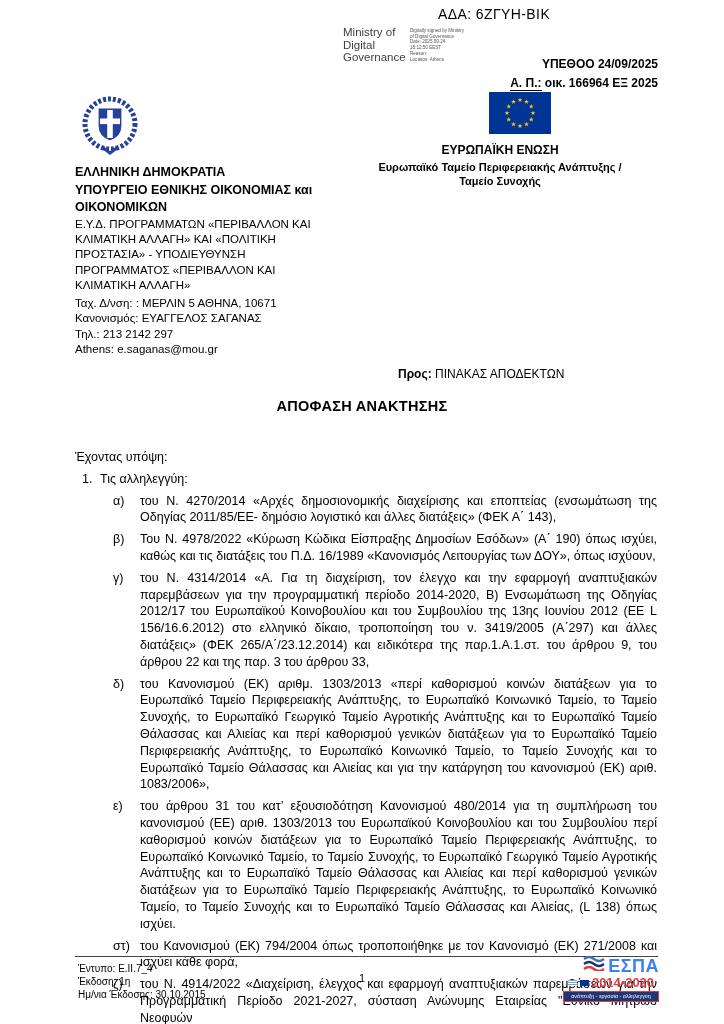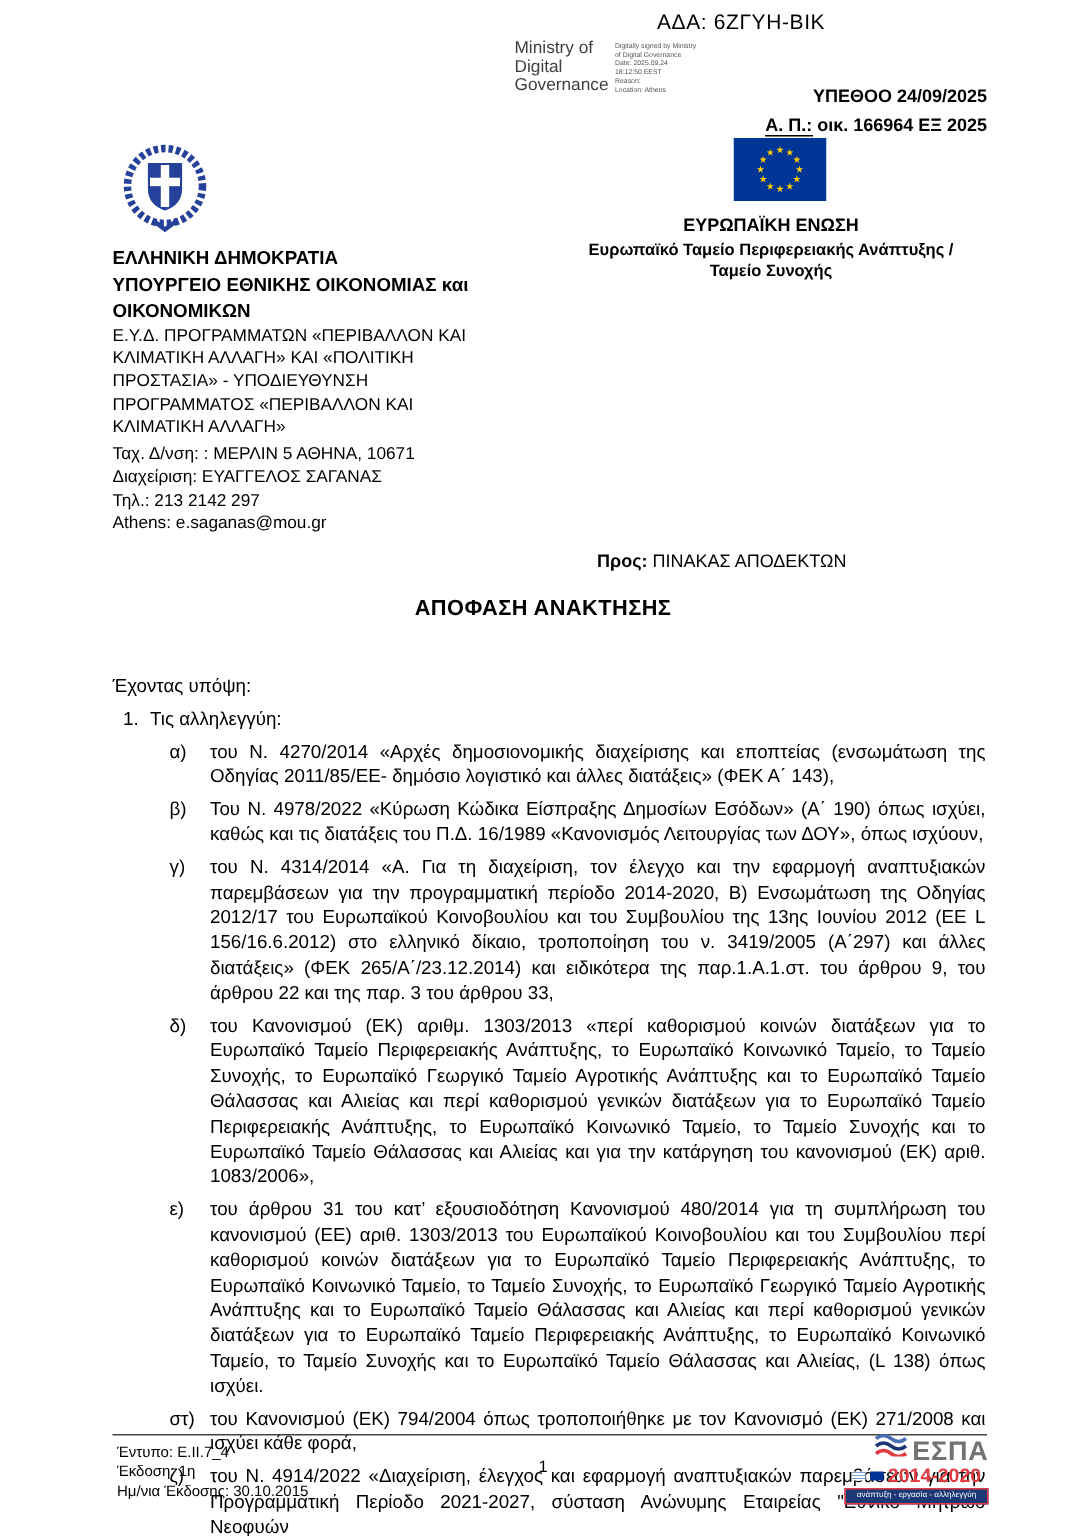--- a/index.html
+++ b/index.html
@@ -9,21 +9,21 @@
   }
   .abs{position:absolute;}
   
   .ada{left:438px;top:6px;font-size:14px;letter-spacing:.4px;}
   .sig-name{left:343px;top:26px;width:72px;font-size:11.5px;line-height:12.5px;color:#3f3f3f;}
   .sig-details{left:410px;top:28px;font-size:4.6px;line-height:5.7px;color:#555;}
   .protocol{right:66px;top:55px;text-align:right;font-weight:bold;font-size:12px;line-height:19px;}
   .protocol .ul{border-bottom:1px solid #000;}
   
   .eu-flag{left:489px;top:92px;}
-  .right-head{left:374px;top:143px;width:280px;text-align:center;}
+  .right-head{left:360px;top:143px;width:280px;text-align:center;}
   .right-head .union{font-weight:bold;font-size:12px;margin-bottom:3px;}
   .right-head .funds{font-weight:bold;font-size:11px;line-height:14px;}
   
   .emblem{left:78px;top:93px;}
   .left-head{left:75px;top:163px;width:310px;}
   .lh-bold{font-weight:bold;font-size:12.5px;line-height:18px;}
   .lh-bold2{font-weight:bold;font-size:12.5px;line-height:17px;}
   .dept{font-size:11.5px;line-height:15.2px;margin-top:1px;}
   .contact{font-size:11.5px;line-height:15.4px;margin-top:3px;}
   
@@ -38,21 +38,21 @@
   .sec1 .num{width:18px;flex:none;padding-left:7px;box-sizing:content-box;}
   .item{display:flex;margin-left:38px;margin-top:5px;}
   .item .ilabel{width:27px;flex:none;}
   .item .itext{flex:1;text-align:justify;}
   
   .foot-rule{left:75px;right:66px;top:956px;border-top:1px solid #444;height:0;}
   .foot-left{left:78px;top:962px;font-size:10px;line-height:13px;}
   .foot-page{left:0;right:0;top:972px;text-align:center;font-size:11px;}
   .espa{left:563px;top:955px;width:96px;}
   .espa .row1{display:flex;align-items:flex-end;justify-content:flex-end;gap:2px;}
-  .espa .name{font-weight:bold;font-size:18px;line-height:17px;color:#737373;letter-spacing:.5px;}
+  .espa .name{font-weight:bold;font-size:18px;line-height:17px;color:#3b82f6;letter-spacing:.5px;}
   .espa .row2{display:flex;align-items:center;justify-content:center;gap:3px;margin-top:1px;}
   .espa .period{font-weight:bold;font-size:13px;line-height:13px;color:#e23b42;}
   .espa .miniflag{width:9px;height:6px;display:inline-block;}
   .espa .bar{margin-top:2px;background:#1c3775;color:#fff;font-size:5.4px;line-height:9px;text-align:center;border:1px solid #e23b42;}
 </style>
 </head>
 <body>
 
 <div class="abs ada">ΑΔΑ: 6ΖΓΥΗ-ΒΙΚ</div>
 
@@ -119,21 +119,21 @@
   <div class="lh-bold2">ΟΙΚΟΝΟΜΙΚΩΝ</div>
   <div class="dept">
     <div>Ε.Υ.Δ. ΠΡΟΓΡΑΜΜΑΤΩΝ «ΠΕΡΙΒΑΛΛΟΝ ΚΑΙ</div>
     <div>ΚΛΙΜΑΤΙΚΗ ΑΛΛΑΓΗ» ΚΑΙ «ΠΟΛΙΤΙΚΗ</div>
     <div>ΠΡΟΣΤΑΣΙΑ» - ΥΠΟΔΙΕΥΘΥΝΣΗ</div>
     <div>ΠΡΟΓΡΑΜΜΑΤΟΣ «ΠΕΡΙΒΑΛΛΟΝ ΚΑΙ</div>
     <div>ΚΛΙΜΑΤΙΚΗ ΑΛΛΑΓΗ»</div>
   </div>
   <div class="contact">
     <div>Ταχ. Δ/νση: : ΜΕΡΛΙΝ 5 ΑΘΗΝΑ, 10671</div>
-    <div>Διαχείριση: ΕΥΑΓΓΕΛΟΣ ΣΑΓΑΝΑΣ</div>
+    <div>Κανονισμός: ΕΥΑΓΓΕΛΟΣ ΣΑΓΑΝΑΣ</div>
     <div>Τηλ.: 213 2142 297</div>
     <div>Athens: e.saganas@mou.gr</div>
   </div>
 </div>
 
 <div class="abs pros">
   <span class="lbl">Προς:</span>
   <span>ΠΙΝΑΚΑΣ ΑΠΟΔΕΚΤΩΝ</span>
 </div>
 

